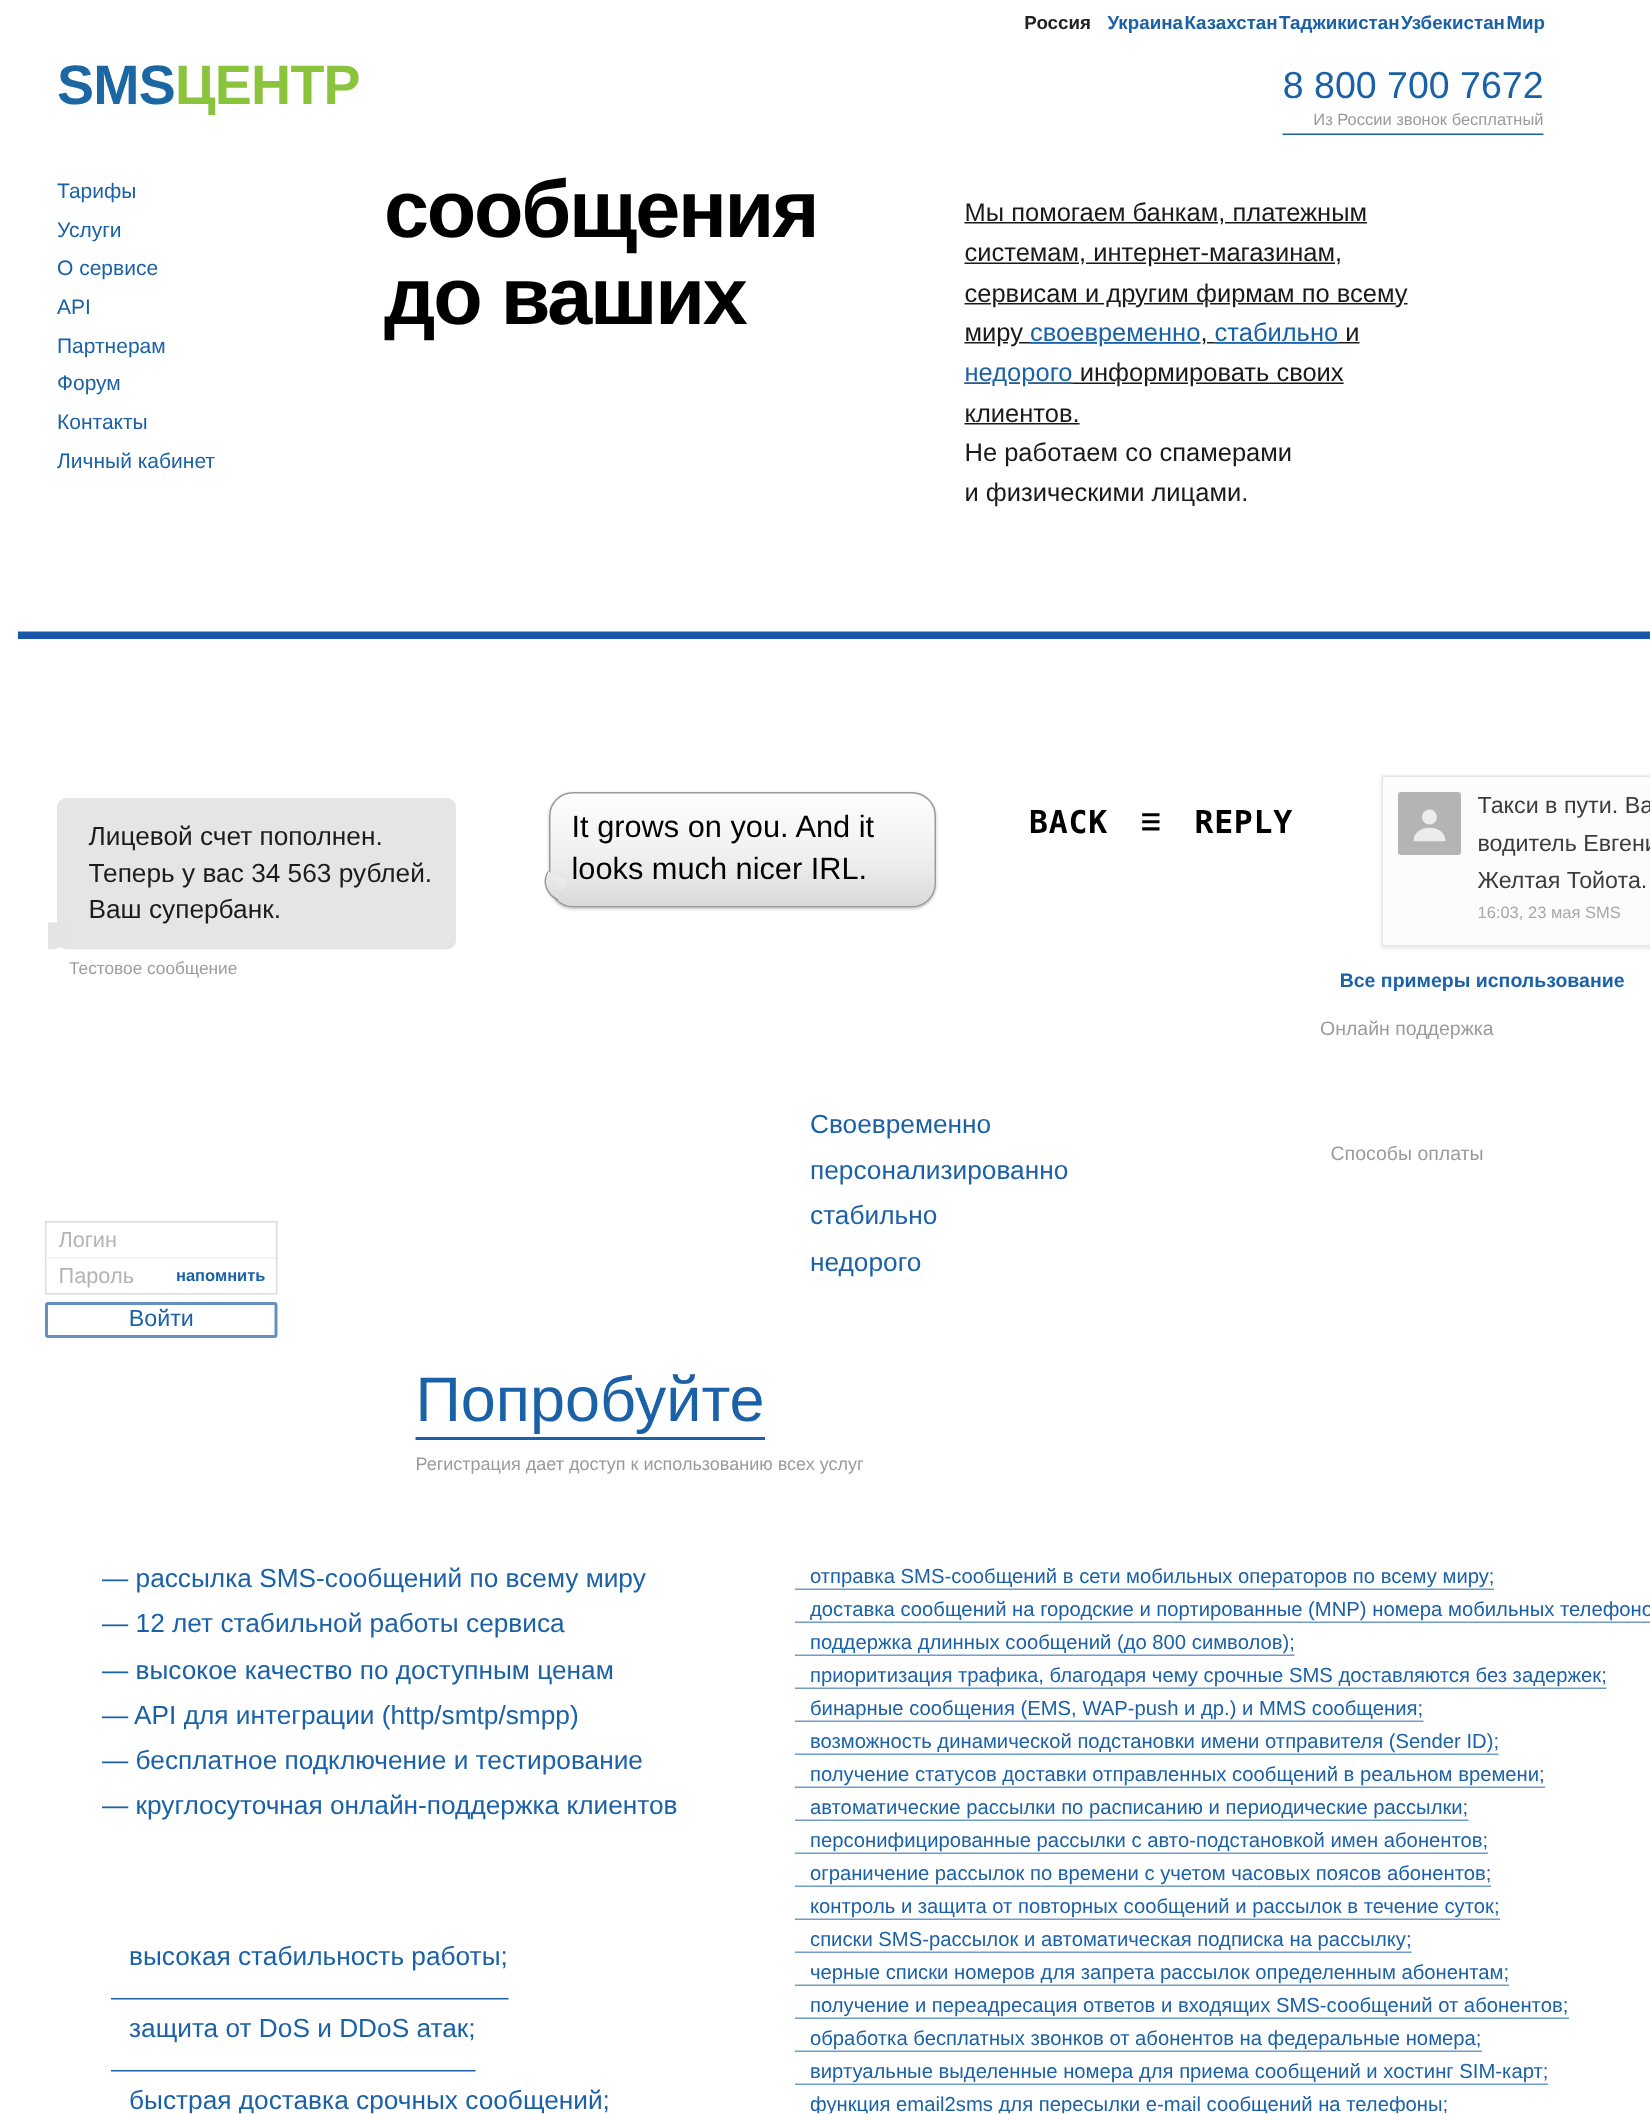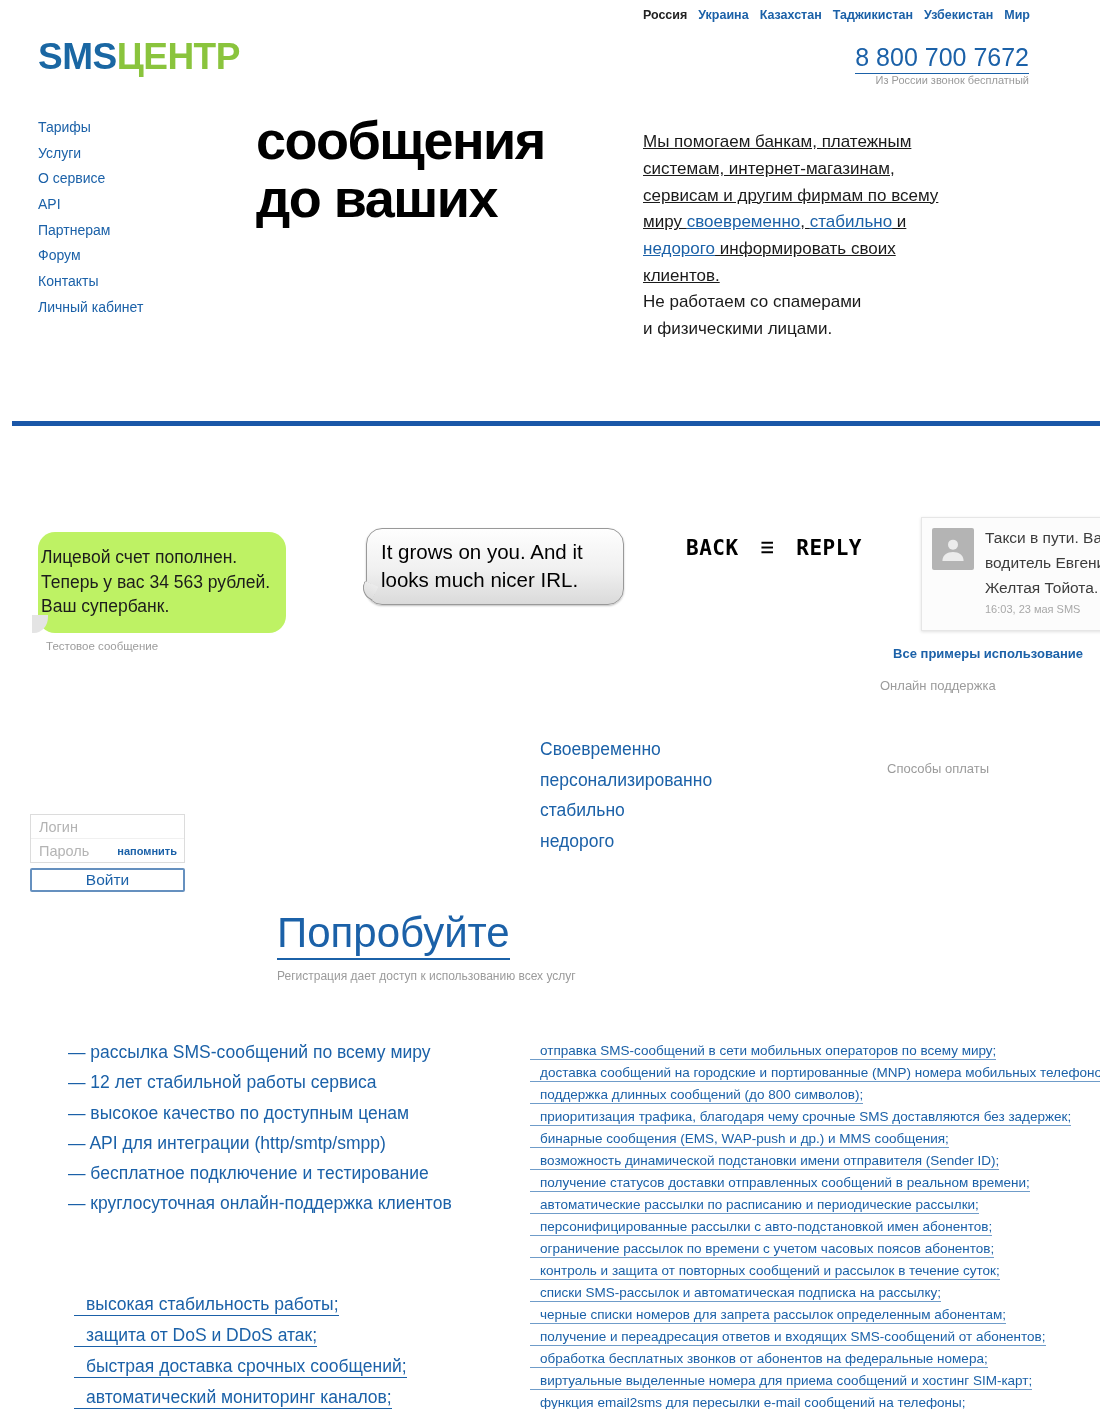--- a/index.html
+++ b/index.html
@@ -5,44 +5,44 @@
   html,body { margin:0; padding:0; background:#fff; }
   .page {
     position:relative; width:1100px; height:1409px; overflow:hidden;
     background:#fff; font-family:"Liberation Sans", sans-serif; color:#1a1a1a;
   }
   .page a { color:#1b61a8; text-decoration:none; cursor:pointer; }
 
   
   .countries { position:absolute; top:8px; right:70px; display:flex; gap:11px; font-size:12.5px; font-weight:bold; }
   .country-current { color:#222; }
-  .country-links { display:flex; gap:11px; }
+  .country-links { display:flex; gap:1px; }
   .country-link { text-decoration:underline; }
 
   .logo { position:absolute; left:38px; top:38px; font-size:37px; font-weight:bold; letter-spacing:-0.5px; line-height:1; }
   .logo-sms { color:#1a67a3; } .logo-center { color:#8ac43d; }
 
-  .phone { position:absolute; top:44px; right:71px; font-size:25px; color:#1b61a8; border-bottom:1.5px solid #1b61a8; padding-bottom:1px; line-height:1.1; }
+  .phone { position:absolute; top:44px; right:71px; font-size:25px; color:#1b61a8; border-bottom:1.5px solid #1b61a8; padding-bottom:17px; line-height:1.1; }
   .phone-note { position:absolute; top:74px; right:71px; font-size:11px; color:#9a9a9a; }
 
   
   .nav { position:absolute; left:38px; top:120px; }
   .nav-link { display:block; margin-bottom:11.7px; font-size:14px; text-decoration:underline; line-height:14px; }
 
   
   .hero-title { position:absolute; left:256px; top:112px; font-size:54px; line-height:57.5px; font-weight:bold; color:#000; letter-spacing:-1.5px; }
   .intro { position:absolute; left:643px; top:129px; width:325px; font-size:17px; line-height:26.8px; color:#1a1a1a;text-decoration:underline; }
   .intro a { text-decoration:underline; }
   .note { position:absolute; left:643px; top:289px; font-size:17px; line-height:26.8px; color:#1a1a1a; }
 
   .divider { position:absolute; left:12px; top:421px; width:1088px; height:5px; background:#1a57a8; }
 
   
-  .sms-gray { position:absolute; left:38px; top:532px; width:230px; background:#bef264; border-radius:17px;
-    padding:13px 15px 14px 3px; font-size:17.5px; line-height:24.5px; color:#1c1c1c; }
+  .sms-gray { position:absolute; left:38px; top:532px; width:230px; background:#e5e5e5; border-radius:6px;
+    padding:13px 15px 14px 21px; font-size:17.5px; line-height:24.5px; color:#1c1c1c; }
   .sms-gray::before { content:""; position:absolute; left:-6px; bottom:0; width:16px; height:18px;
     background:#e4e4e4; border-bottom-right-radius:14px 16px; }
   .sms-caption { position:absolute; left:46px; top:640px; font-size:11.5px; color:#9c9c9c; }
 
   .sms-ios { position:absolute; left:366px; top:528px; width:232px; padding:9px 10px 10px 14px;
     border:1px solid #999; border-radius:16px;
     background:linear-gradient(180deg,#fefefe 0%,#f0f0f0 55%,#dadada 100%);
     box-shadow:0 1px 2px rgba(0,0,0,.25);
     font-size:20.5px; line-height:28px; color:#000; }
   .sms-ios::before { content:""; position:absolute; left:-6px; bottom:6px; width:14px; height:14px;
@@ -84,21 +84,21 @@
   
   .try-title { position:absolute; left:277px; top:910px; font-size:42px; line-height:1.1; color:#1b61a8;
     border-bottom:2px solid #1b61a8; padding-bottom:2px; }
   .try-sub { position:absolute; left:277px; top:969px; font-size:12px; color:#9b9b9b; }
 
   
   .advantages { position:absolute; left:68px; top:1043px; }
   .adv-link { display:block; width:max-content; margin-bottom:12.3px; font-size:17.5px; line-height:18px; text-decoration:underline; }
 
   .reliability { position:absolute; left:74px; top:1295px; }
-  .rel-link { display:block; width:max-content; padding-left:12px; padding-bottom:2px; margin-bottom:10px;
+  .rel-link { display:block; width:max-content; padding-left:12px; padding-bottom:19px; margin-bottom:10px;
     font-size:17.5px; line-height:18px; border-bottom:1px solid #1b61a8; }
 
   .services { position:absolute; left:530px; top:1044px; }
   .svc-link { display:block; width:max-content; padding-left:10px; padding-bottom:1px; margin-bottom:6px;
     font-size:13.5px; line-height:14px; border-bottom:1px solid #6f9cc9; white-space:nowrap; }
 </style>
 </head>
 <body>
 
 <div class="page">

